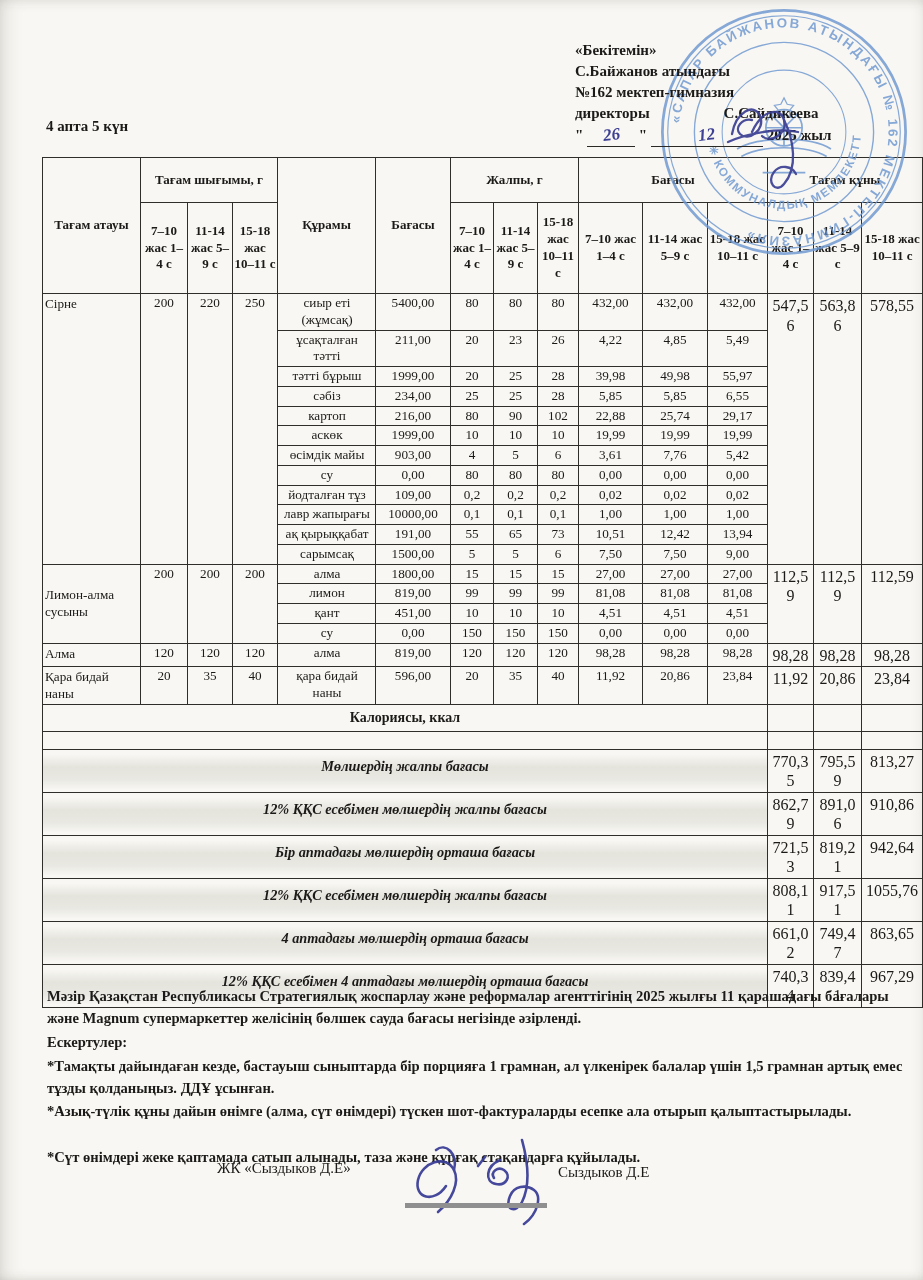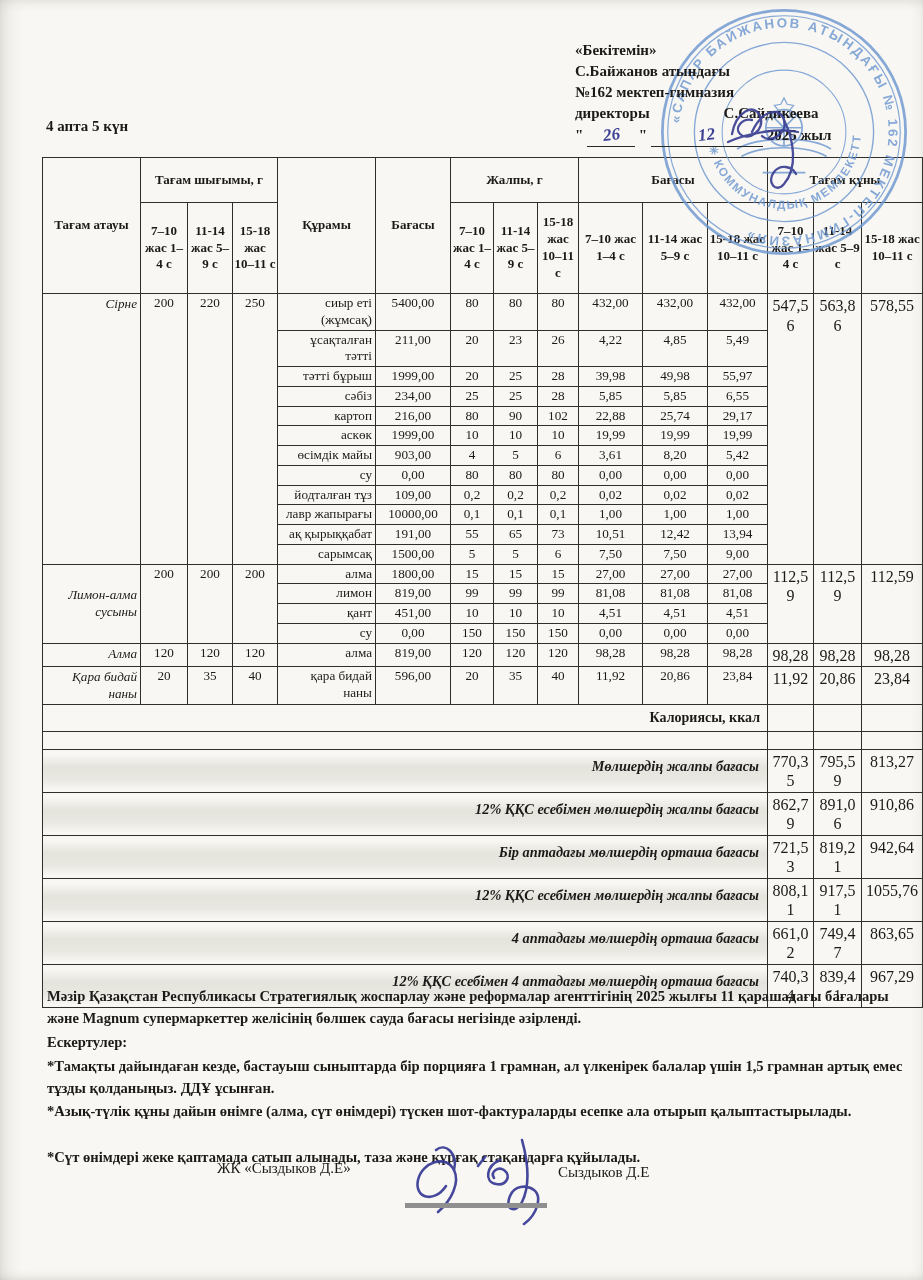--- a/index.html
+++ b/index.html
@@ -28,28 +28,28 @@
   
   .stamp{position:absolute;left:656px;top:4px;width:256px;height:256px;z-index:2;opacity:.82;filter:blur(.4px);}
   
   .tablewrap{position:absolute;left:42px;top:157px;z-index:1;}
   table{border-collapse:collapse;table-layout:fixed;width:880px;}
   th,td{border:1px solid #2f2e2a;}
   th{font-weight:bold;font-size:13px;text-align:center;vertical-align:middle;line-height:1.3;padding:2px 1px;}
   thead tr:first-child th{height:40px;}
   thead tr:last-child th{height:86px;}
   td{font-size:13.2px;line-height:1.27;vertical-align:top;padding:1px 3px;}
-  .c-name{text-align:right;padding-left:2px;padding-top:2px;font-style:italic;}
+  .c-name{text-align:left;padding-left:2px;padding-top:2px;}
   .v-mid{vertical-align:middle;}
-  .c-ing{text-align:right;padding-left:4px;}
+  .c-ing{text-align:center;padding-left:4px;}
   .c-num{text-align:center;}
   .c-wrap{word-break:break-all;font-size:16px;line-height:1.22;padding-top:2px;}
-  .c-label{font-weight:bold;text-align:right;padding:4px 7px;font-size:14px;margin-top:39px;}
+  .c-label{font-weight:bold;text-align:center;padding:4px 7px;font-size:14px;margin-top:39px;}
   .c-sum{
-    font-weight:bold;font-style:italic;text-align:right;padding:7px 8px 9px;font-size:14.3px;
+    font-weight:bold;font-style:italic;text-align:center;padding:7px 16px 9px;font-size:14.3px;
     background:linear-gradient(180deg, rgba(148,150,132,0) 12%, rgba(148,150,132,.20) 42%, rgba(148,150,132,.15) 72%, rgba(148,150,132,0) 96%);
   }
   .spacer td{height:15px;}
   
   .footer{position:absolute;left:42px;top:986px;width:872px;font-weight:bold;font-size:14.6px;line-height:1.5;z-index:1;}
   .footer p{margin:0 0 2px 5px;}
   .footer .gap{margin-top:24px;}
   
   .signrow{position:absolute;left:0;top:1128px;width:758px;height:120px;z-index:1;}
   .signer-company{position:absolute;left:217px;top:32px;font-size:15px;}
@@ -229,21 +229,21 @@
             <td class="c-num">19,99</td>
             <td class="c-num">19,99</td>
           </tr>
           <tr>
             <td class="c-ing">өсімдік майы</td>
             <td class="c-num">903,00</td>
             <td class="c-num">4</td>
             <td class="c-num">5</td>
             <td class="c-num">6</td>
             <td class="c-num">3,61</td>
-            <td class="c-num">8,20</td>
+            <td class="c-num">7,76</td>
             <td class="c-num">5,42</td>
           </tr>
           <tr>
             <td class="c-ing">су</td>
             <td class="c-num">0,00</td>
             <td class="c-num">80</td>
             <td class="c-num">80</td>
             <td class="c-num">80</td>
             <td class="c-num">0,00</td>
             <td class="c-num">0,00</td>

